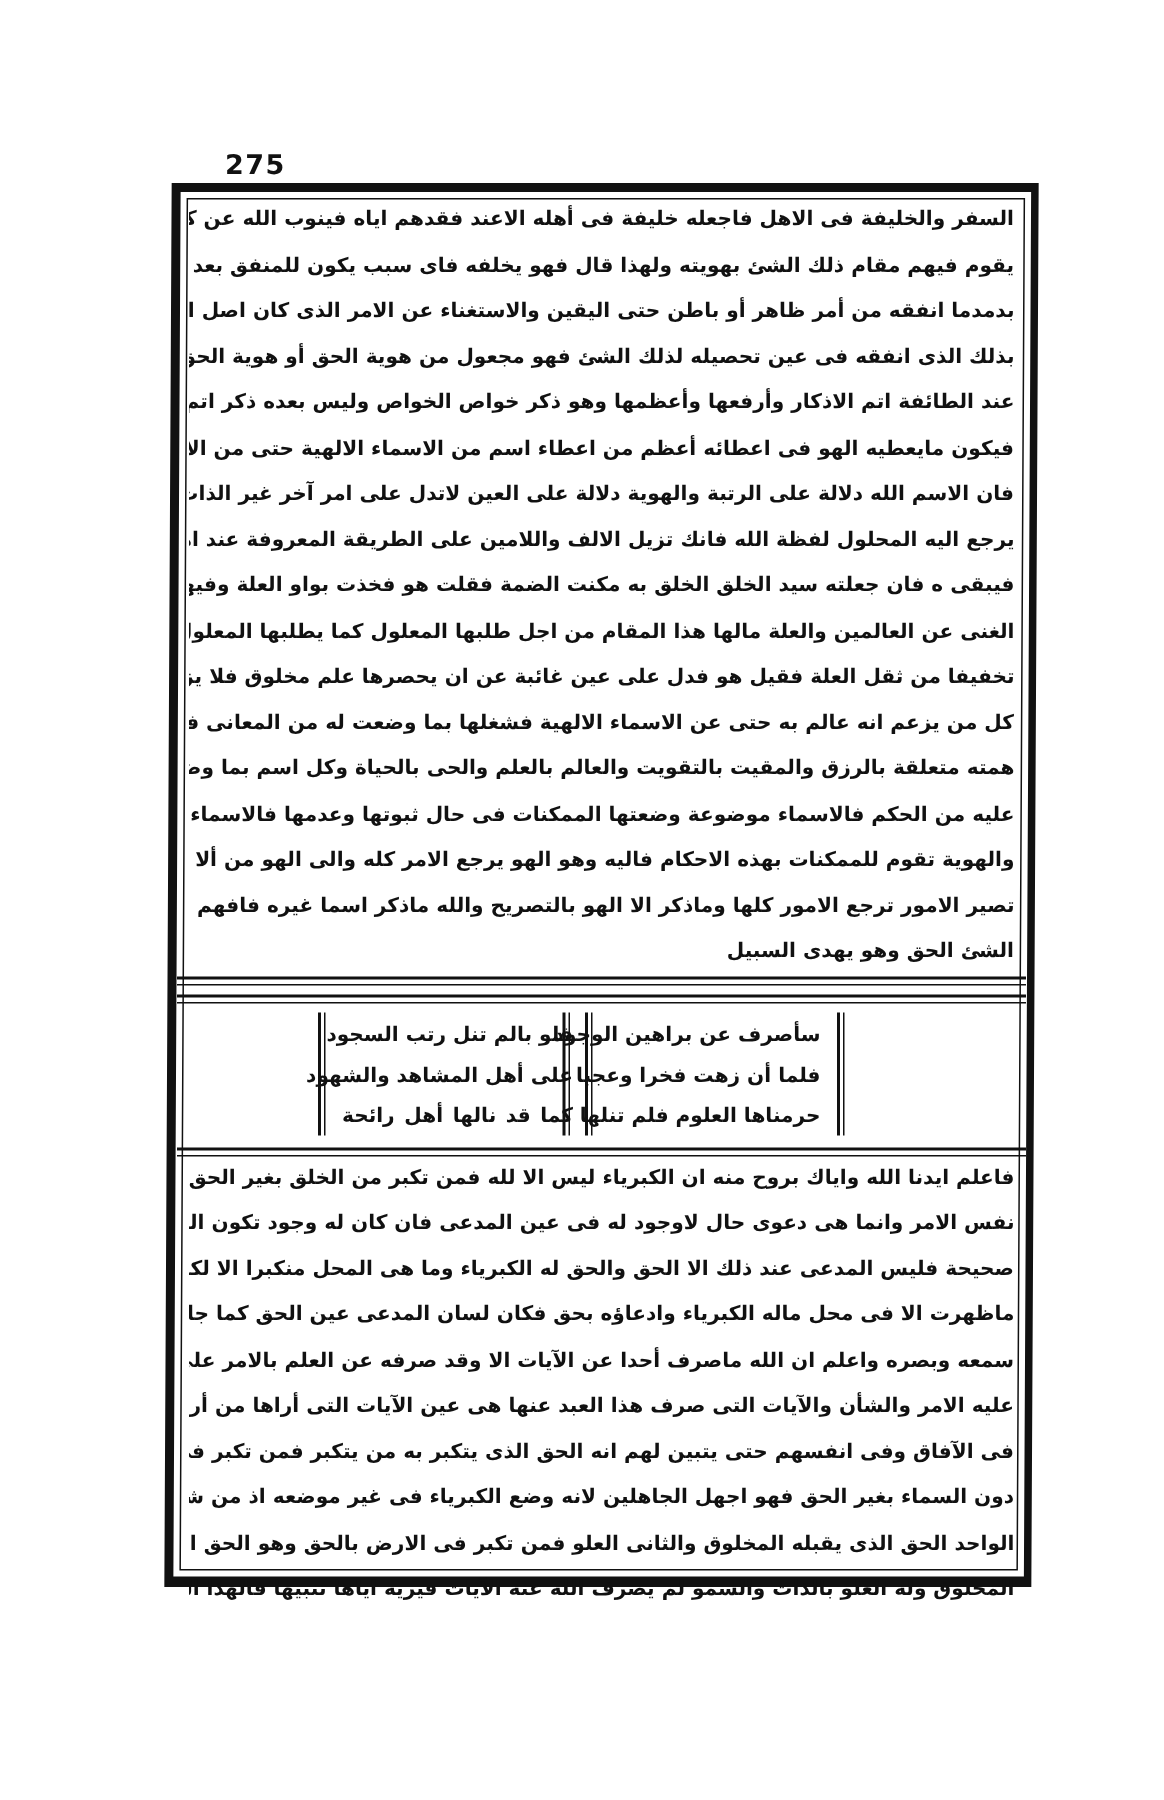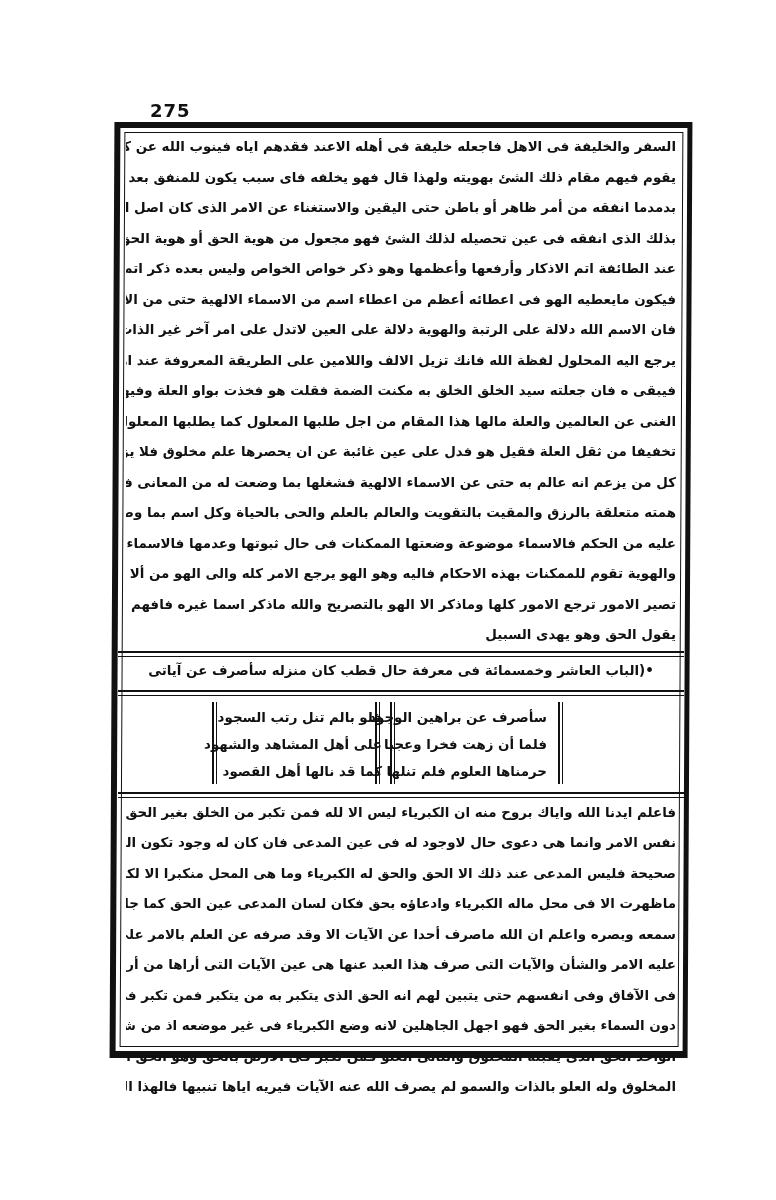--- a/index.html
+++ b/index.html
@@ -148,44 +148,43 @@
     <span class="line">فان الاسم الله دلالة على الرتبة والهوية دلالة على العين لاتدل على امر آخر غير الذات ولهذا</span>
     <span class="line">يرجع اليه المحلول لفظة الله فانك تزيل الالف واللامين على الطريقة المعروفة عند اهل الله</span>
     <span class="line">فيبقى ه فان جعلته سيد الخلق الخلق به مكنت الضمة فقلت هو فخذت بواو العلة وفيها رائحة</span>
     <span class="line">الغنى عن العالمين والعلة مالها هذا المقام من اجل طلبها المعلول كما يطلبها المعلول فحركت بالفتح</span>
     <span class="line">تخفيفا من ثقل العلة فقيل هو فدل على عين غائبة عن ان يحصرها علم مخلوق فلا يزال غيبا عند</span>
     <span class="line">كل من يزعم انه عالم به حتى عن الاسماء الالهية فشغلها بما وضعت له من المعانى فجعل الرزاق</span>
     <span class="line">همته متعلقة بالرزق والمقيت بالتقويت والعالم بالعلم والحى بالحياة وكل اسم بما وضع له وما دل</span>
     <span class="line">عليه من الحكم فالاسماء موضوعة وضعتها الممكنات فى حال ثبوتها وعدمها فالاسماء احكامها</span>
     <span class="line">والهوية تقوم للممكنات بهذه الاحكام فاليه وهو الهو يرجع الامر كله والى الهو من ألا الى الله</span>
     <span class="line">تصير الامور ترجع الامور كلها وماذكر الا الهو بالتصريح والله ماذكر اسما غيره فافهم والله</span>
-    <span class="line last">يقول الحق وهو يهدى السبيل</span>
+    <span class="line last">الشئ الحق وهو يهدى السبيل</span>
   </div>
 
   <div class="double-rule"></div>
 
   <div class="heading">
-    <span class="line">•(الباب العاشر وخمسمائة فى معرفة حال قطب كان منزله سأصرف عن آياتى</span>
   </div>
 
   <div class="double-rule"></div>
 
   <div class="poetry">
     <div class="vbar" style="right:120px;"></div>
     <div class="poem-col right-col">
       <span class="line">سأصرف عن براهين الوجود</span>
       <span class="line">فلما أن زهت فخرا وعجبا</span>
       <span class="line">حرمناها العلوم فلم تنلها</span>
     </div>
     <div class="vbar" style="right:288px;"></div>
     <div class="vbar" style="right:303px;"></div>
     <div class="poem-col left-col">
       <span class="line">فلو بالم تنل رتب السجود</span>
       <span class="line">على أهل المشاهد والشهود</span>
-      <span class="line">كما قد نالها أهل القصود</span>
+      <span class="line">كما قد نالها أهل رائحة</span>
     </div>
     <div class="vbar" style="right:466px;"></div>
   </div>
 
   <div class="double-rule poetry-bottom"></div>
 
   <div class="para" style="margin-top:4px;">
     <span class="line">فاعلم ايدنا الله واياك بروح منه ان الكبرياء ليس الا لله فمن تكبر من الخلق بغير الحق فما هو كبير فى</span>
     <span class="line">نفس الامر وانما هى دعوى حال لاوجود له فى عين المدعى فان كان له وجود تكون الدعوى</span>
     <span class="line">صحيحة فليس المدعى عند ذلك الا الحق والحق له الكبرياء وما هى المحل منكبرا الا لكون الدعوى</span>

